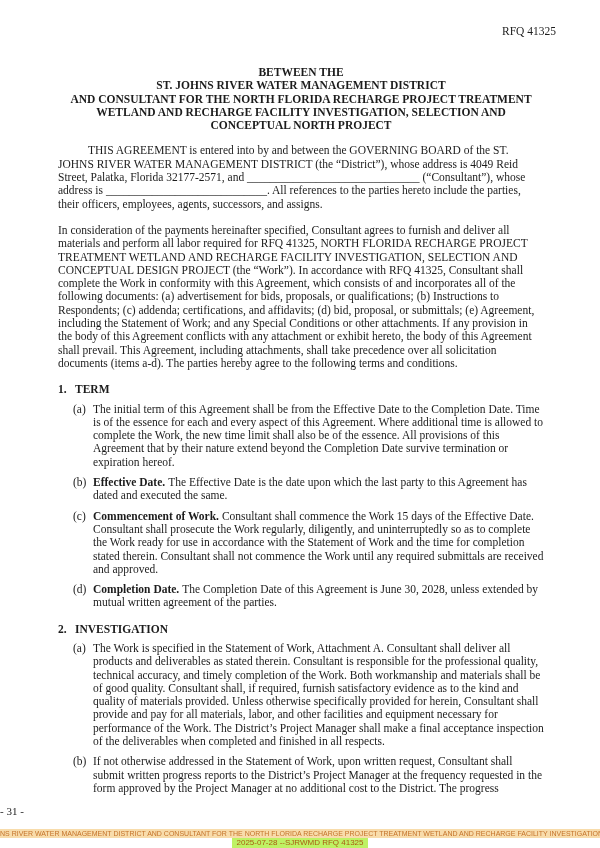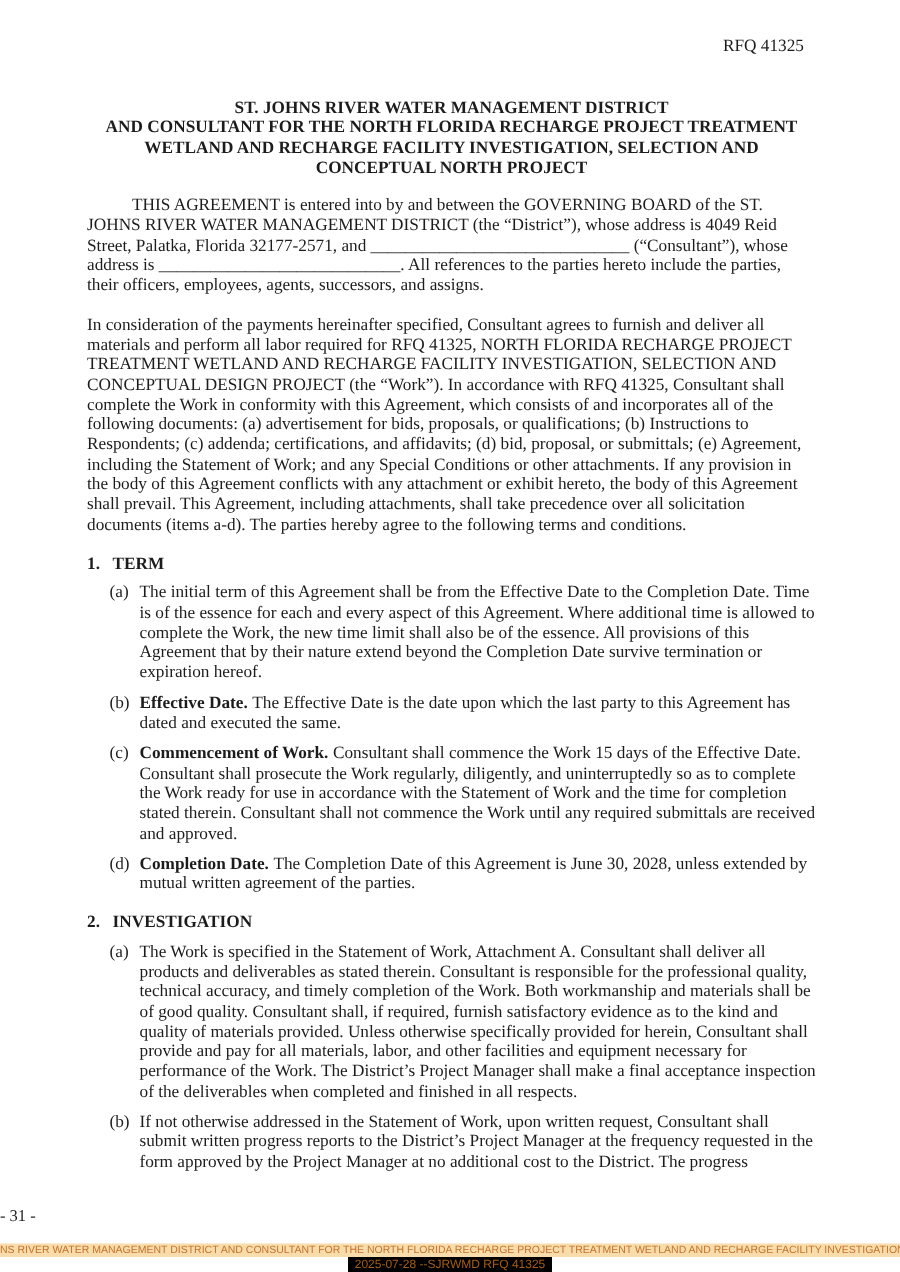--- a/index.html
+++ b/index.html
@@ -5,21 +5,21 @@
   html,body { margin:0; padding:0; background:#ffffff; }
   .page {
     position:relative;
     width:600px; height:848px;
     background:#ffffff;
     font-family:"Liberation Serif", serif;
     color:#1c1c1c;
     overflow:hidden;
   }
   .doc-ref {
-    position:absolute; top:25px; right:64px;
+    position:absolute; top:25px; right:44px;
     font-size:11.5px;
     margin-left:20px;
   }
   .content {
     position:absolute; left:58px; top:66px; width:486px;
     font-size:11.5px; line-height:13.3px;
   }
   .title-block {
     text-align:center; font-weight:bold; margin:0 0 12px 0;
   }
@@ -49,34 +49,35 @@
     background:#f8dcab; color:#c4732a;
   }
   .wm2 {
     position:absolute; top:838px; left:0; width:100%; height:10px;
     text-align:center;
     font-family:"Liberation Sans", sans-serif;
     font-size:8px; line-height:10px;
   }
   .wm2-inner {
     display:inline-block;
-    background:#000000; color:#a85d12;
+    background:#bef264; color:#a85d12;
     padding:0 4px; height:10px;
   }
 </style>
 </head>
 <body>
 
 <div class="page">
 
   <div class="doc-ref">RFQ 41325</div>
 
   <div class="content">
 
     <div class="title-block">
+      <div>BETWEEN THE</div>
       <div>ST. JOHNS RIVER WATER MANAGEMENT DISTRICT</div>
       <div>AND CONSULTANT FOR THE NORTH FLORIDA RECHARGE PROJECT TREATMENT</div>
       <div>WETLAND AND RECHARGE FACILITY INVESTIGATION, SELECTION AND</div>
       <div>CONCEPTUAL NORTH PROJECT</div>
     </div>
 
     <p class="intro">THIS AGREEMENT is entered into by and between the GOVERNING BOARD of the ST. JOHNS RIVER WATER MANAGEMENT DISTRICT (the “District”), whose address is 4049 Reid Street, Palatka, Florida 32177-2571, and ______________________________ (“Consultant”), whose address is ____________________________. All references to the parties hereto include the parties, their officers, employees, agents, successors, and assigns.</p>
 
     <p class="consider">In consideration of the payments hereinafter specified, Consultant agrees to furnish and deliver all materials and perform all labor required for RFQ 41325, NORTH FLORIDA RECHARGE PROJECT TREATMENT WETLAND AND RECHARGE FACILITY INVESTIGATION, SELECTION AND CONCEPTUAL DESIGN PROJECT (the “Work”). In accordance with RFQ 41325, Consultant shall complete the Work in conformity with this Agreement, which consists of and incorporates all of the following documents: (a) advertisement for bids, proposals, or qualifications; (b) Instructions to Respondents; (c) addenda; certifications, and affidavits; (d) bid, proposal, or submittals; (e) Agreement, including the Statement of Work; and any Special Conditions or other attachments. If any provision in the body of this Agreement conflicts with any attachment or exhibit hereto, the body of this Agreement shall prevail. This Agreement, including attachments, shall take precedence over all solicitation documents (items a-d). The parties hereby agree to the following terms and conditions.</p>
 

